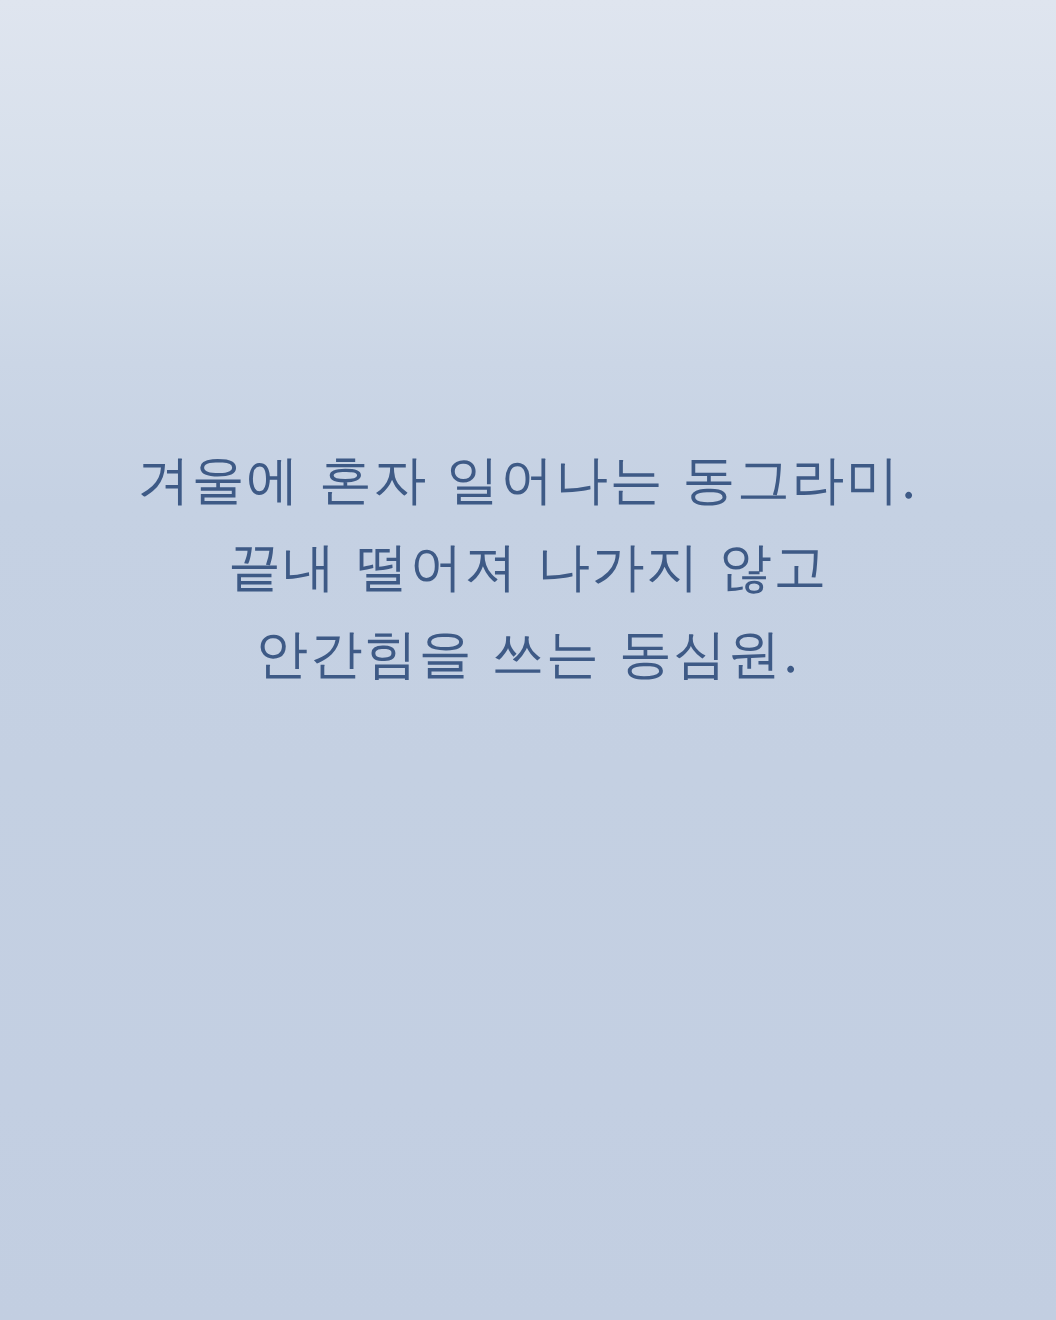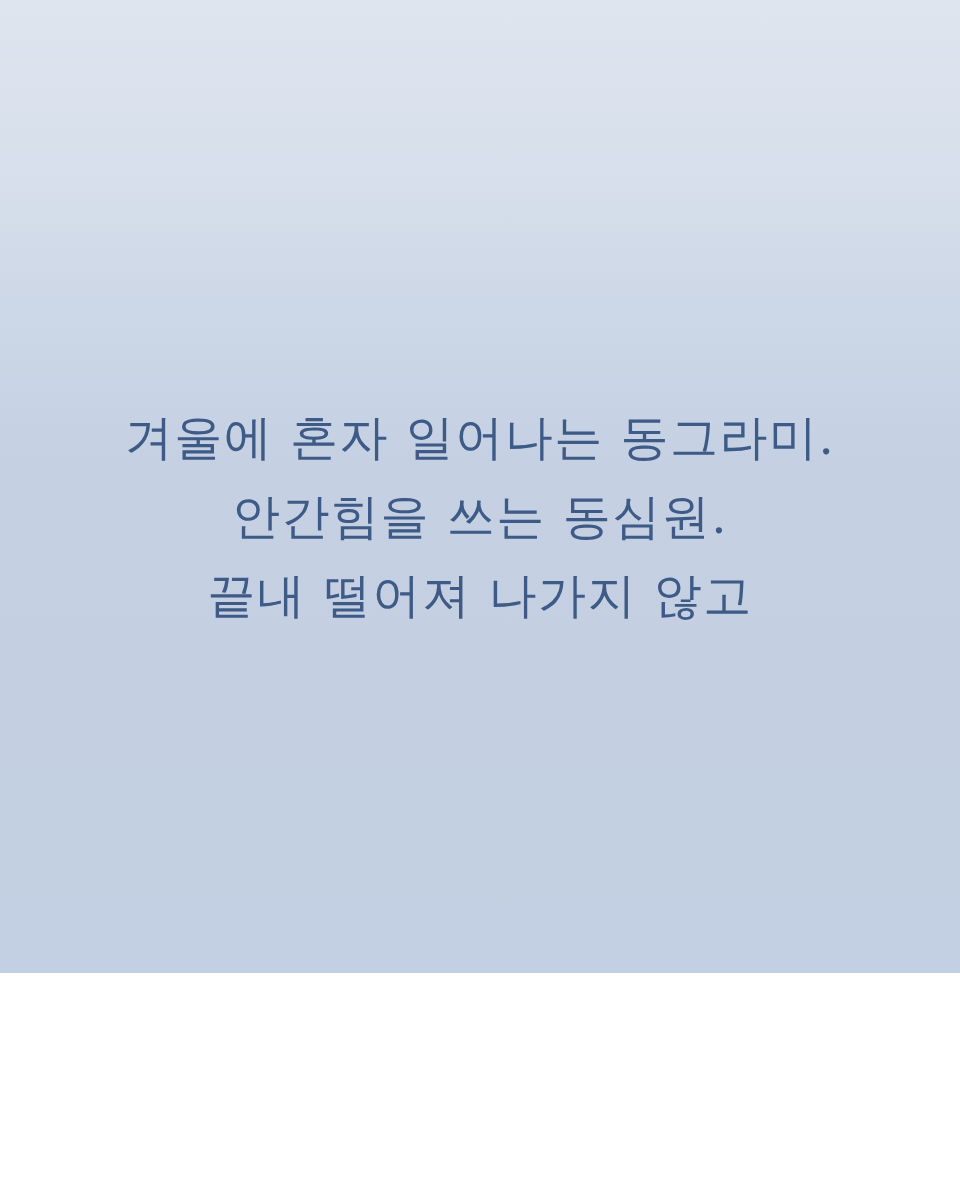--- a/index.html
+++ b/index.html
@@ -10,21 +10,21 @@
   body {
     width: 960px;
     height: 1200px;
     overflow: hidden;
     font-family: "Liberation Sans", sans-serif;
   }
 
   .card {
     position: relative;
     width: 960px;
-    height: 973px;
+    height: 1200px;
     box-sizing: border-box;
     background: linear-gradient(180deg,
         #dfe5ef 0px,
         #d6dfeb 180px,
         #cbd6e6 330px,
         #c5d1e3 460px,
         #c4d0e2 700px,
         #c3cfe2 1000px,
         #c2cee1 1200px);
   }
@@ -59,22 +59,22 @@
     height: 150px;
   }
 </style>
 </head>
 <body>
 
 <div class="card">
 
   <div class="quote">
     <span class="quote-line">겨울에 혼자 일어나는 동그라미.</span>
+    <span class="quote-line">끝내 떨어져 나가지 않고</span>
     <span class="quote-line">안간힘을 쓰는 동심원.</span>
-    <span class="quote-line">끝내 떨어져 나가지 않고</span>
   </div>
 
   <div class="footer">
 
     
 
     
 
     
 

